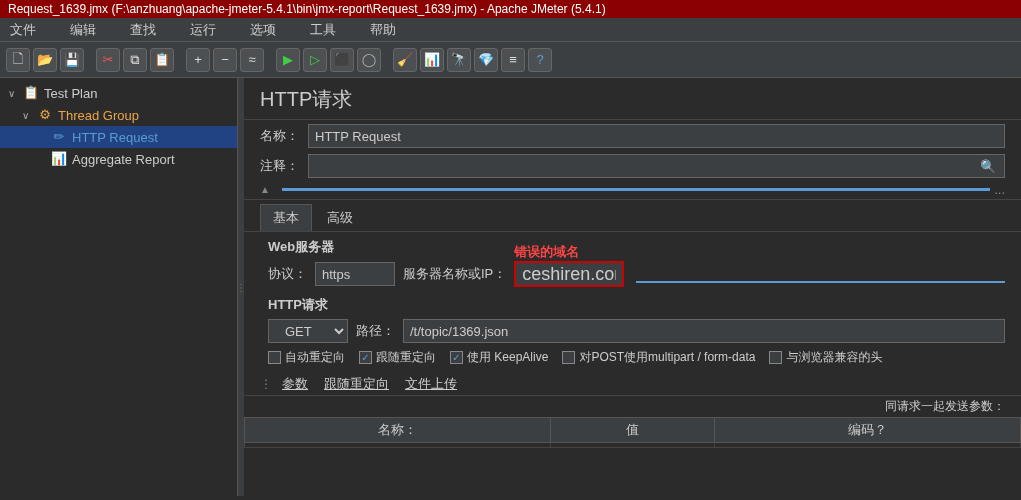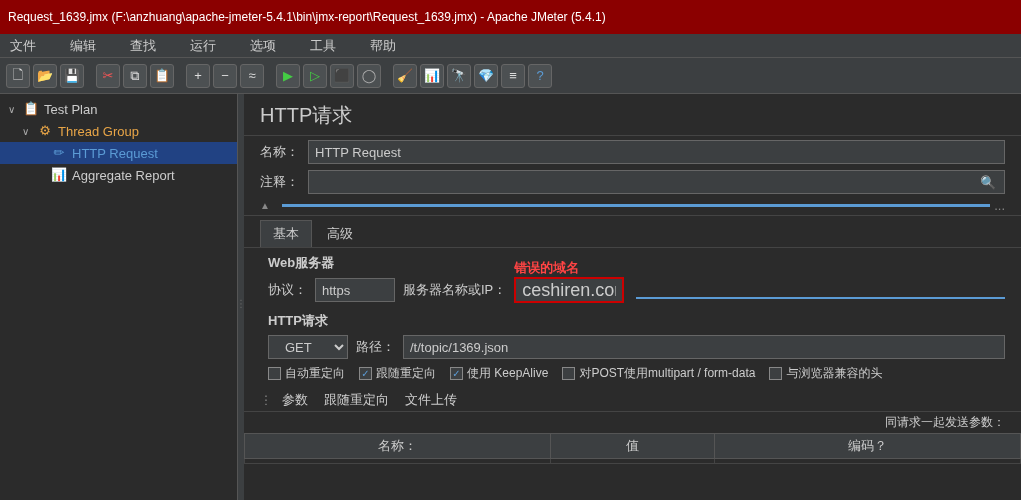--- a/index.html
+++ b/index.html
@@ -4,21 +4,21 @@
   <style>
     * { box-sizing: border-box; margin: 0; padding: 0; }
     body { font-family: 'Microsoft YaHei', SimSun, sans-serif; font-size: 13px; background: #2b2b2b; color: #ccc; width: 1021px; height: 500px; overflow: hidden; }
 
     
     #titlebar {
       background: #8b0000;
       color: white;
       font-size: 12px;
       padding: 3px 8px;
-      height: 34px;
+      height: 18px;
       display: flex;
       align-items: center;
     }
 
     
     #menubar {
       background: #3c3f41;
       color: #ccc;
       font-size: 13px;
       padding: 2px 6px;
@@ -265,20 +265,21 @@
       background: #3c3f41;
       display: flex; align-items: center; justify-content: center;
       font-size: 10px;
     }
     .cb-box.checked { color: #5b9bd5; }
     .param-tab {
       color: #ccc;
       font-size: 13px;
       padding: 2px 4px;
       cursor: pointer;
+      text-decoration: underline;
     }
 
     
     .param-table {
       width: 100%;
       border-collapse: collapse;
       font-size: 13px;
     }
     .param-table thead tr th {
       background: #3c3f41;

